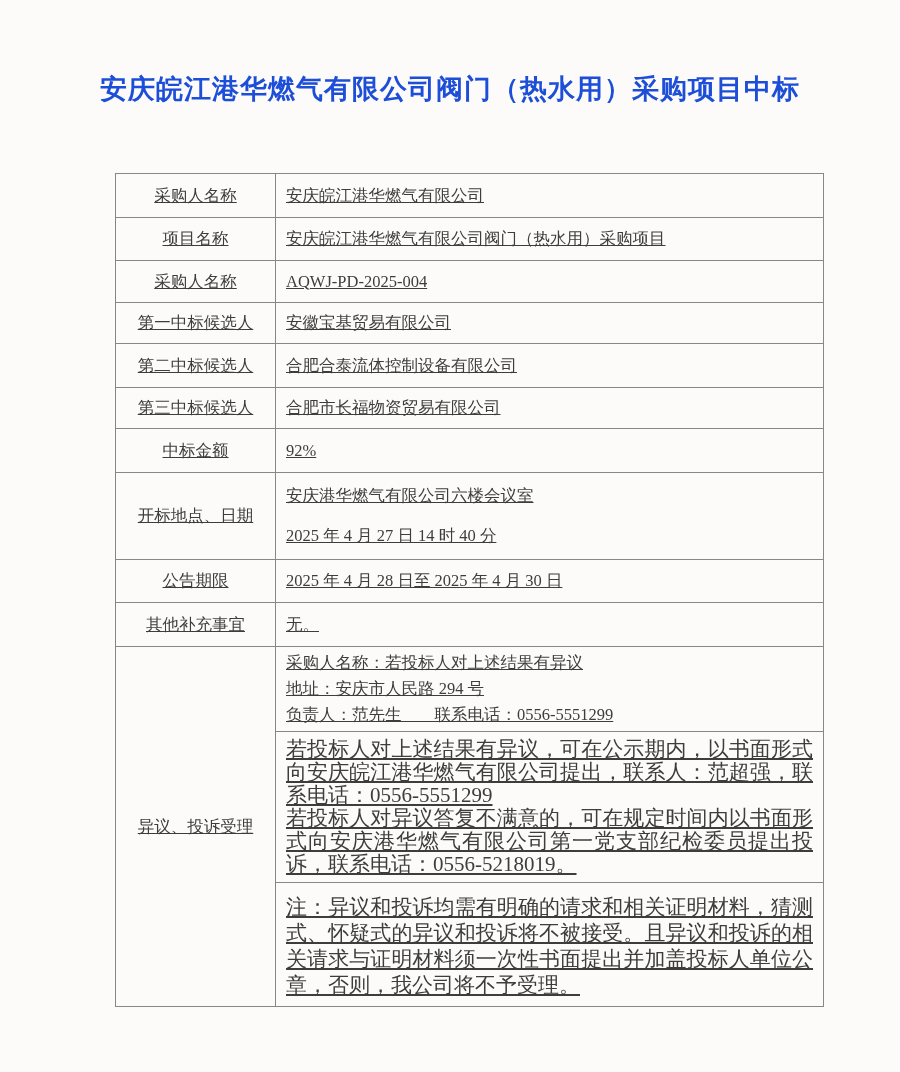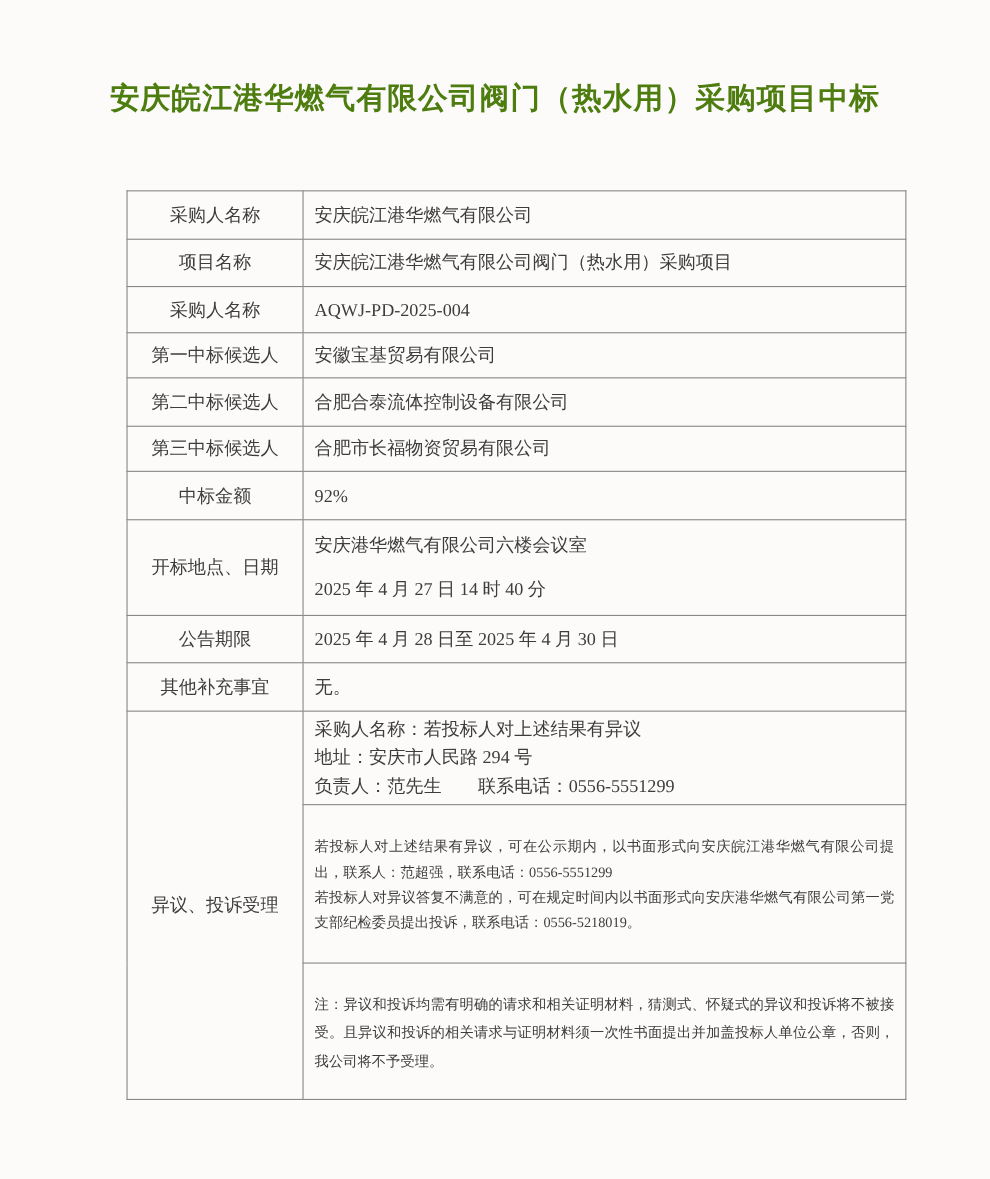--- a/index.html
+++ b/index.html
@@ -12,35 +12,36 @@
     position: relative;
     overflow: hidden;
   }
   .doc-title {
     position: absolute;
     left: 60px; right: 60px; top: 66px;
     text-align: center;
     font-size: 27px;
     font-weight: bold;
     line-height: 46px;
-    color: #4d7c0f;
+    color: #1d4ed8;
     letter-spacing: 1px;
   }
   table.main {
     position: absolute;
     left: 115px; top: 173px;
     width: 709px;
     border-collapse: collapse;
     table-layout: fixed;
   }
   table.main td {
     border: 1px solid #878787;
     font-size: 16.5px;
     color: #3d3d3d;
     vertical-align: middle;
+    text-decoration: underline;
   }
   td.label {
     text-align: center;
     padding: 0 4px;
   }
   td.value {
     padding: 3px 12px 3px 10px;
   }
   col.c-label { width: 160px; }
   tr.r-s  { height: 43px; }
@@ -48,21 +49,21 @@
   tr.r-c1 { height: 84px; }
   tr.r-c2 { height: 144px; }
   tr.r-c3 { height: 124px; }
   .two-line div { line-height: 40px; }
   td.para {
     vertical-align: top;
     padding: 6px 10px 6px 10px;
   }
   td.para p {
     line-height: 23px;
-    font-size: 13px;
+    font-size: 21px;
     text-align: justify;
     text-justify: inter-ideograph;
   }
   td.para p + p { }
   td.note-cell { vertical-align: top; padding-top: 8px; }
   td.note-cell p { line-height: 26px; }
   td.contact-cell { vertical-align: middle; }
   td.contact-cell div { line-height: 26px; }
 </style>
 </head>

